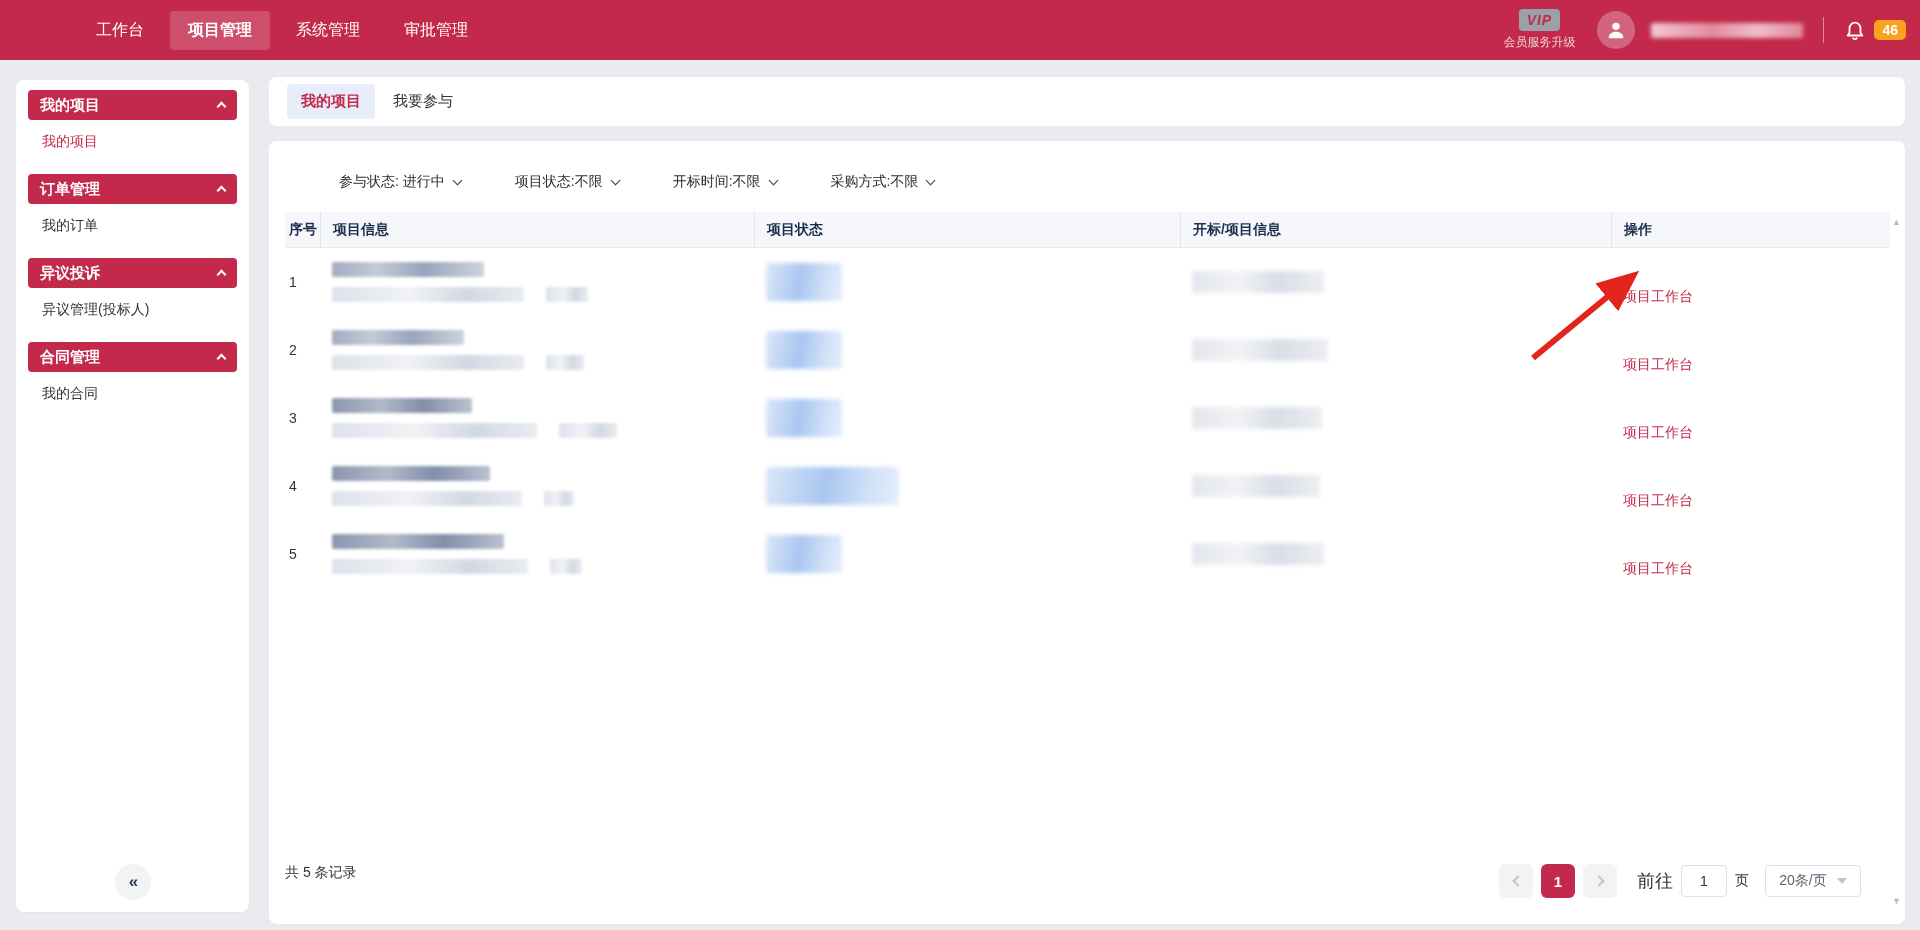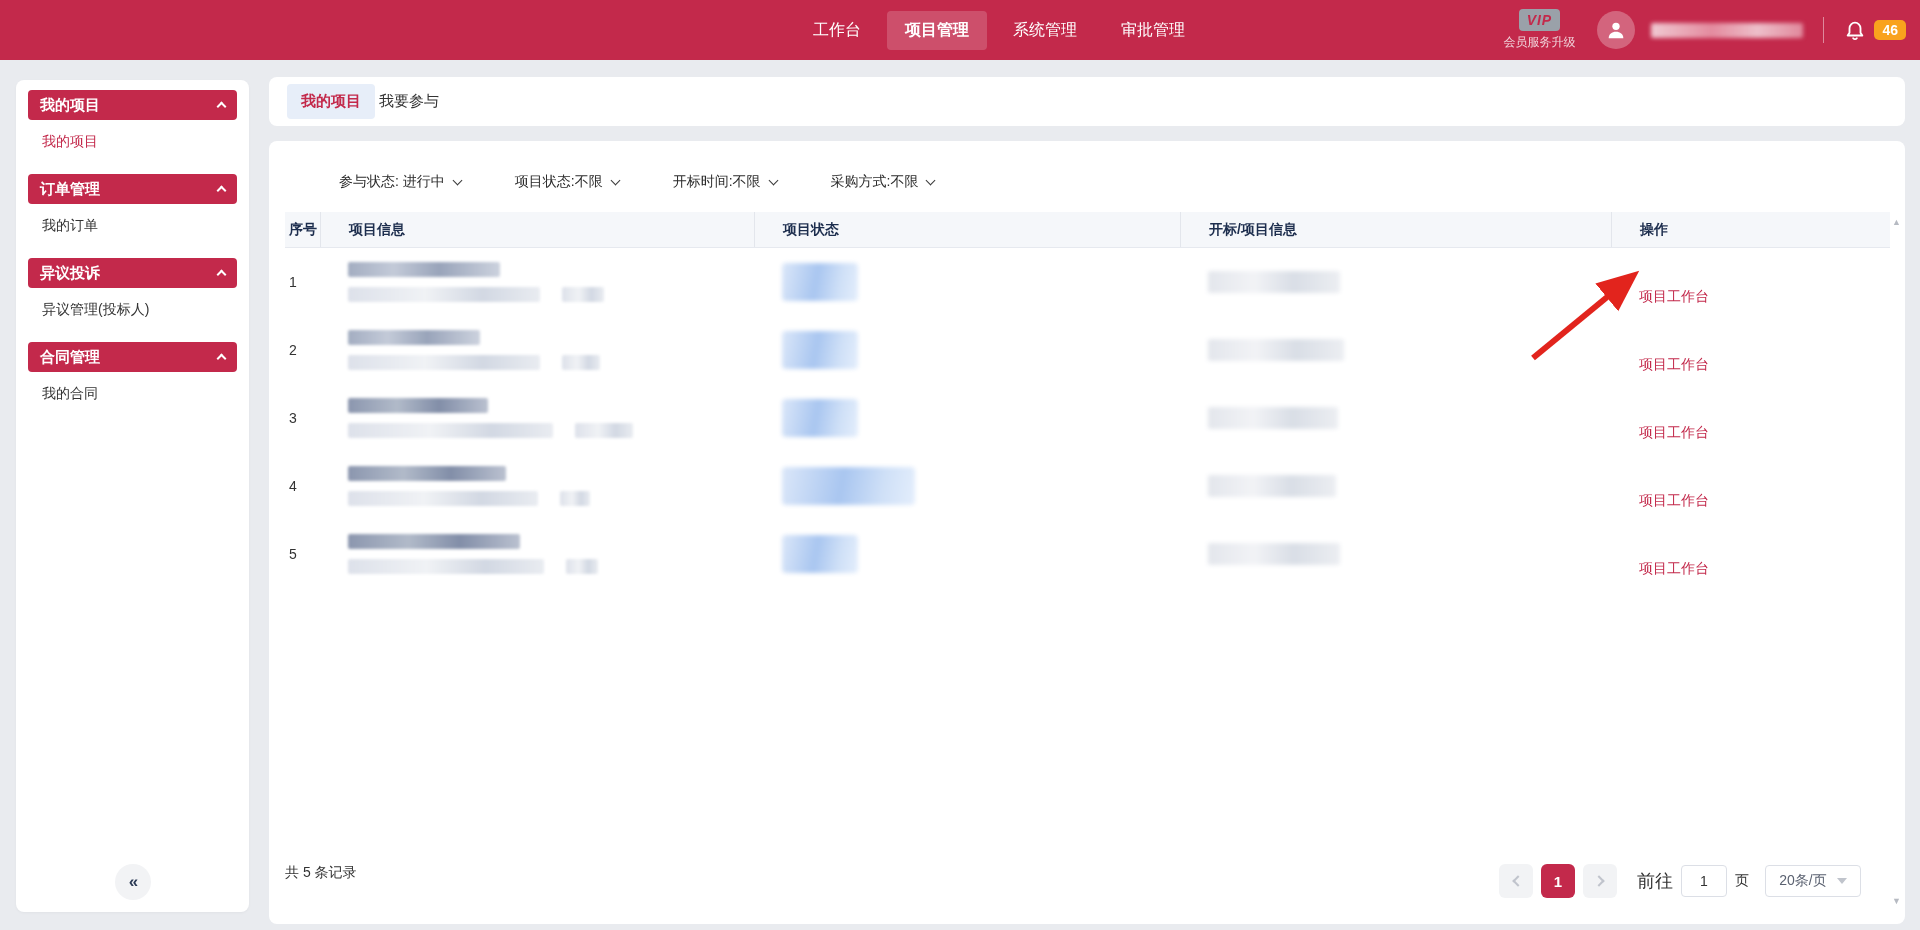--- a/index.html
+++ b/index.html
@@ -8,21 +8,21 @@
     font-family:"Liberation Sans","DejaVu Sans",sans-serif;
     background:#e9ebef;
     position:relative;
     overflow:hidden;
     color:#333;
   }
 
   
   .topbar{
     position:absolute; left:0; top:0; width:1920px; height:60px;
-    background:#c3294b; display:flex; align-items:center; color:#fff; z-index:5;justify-content:center;
+    background:#c3294b; display:flex; align-items:center; color:#fff; z-index:5;
   }
   .topnav{ display:flex; align-items:center; margin-left:78px; gap:8px; }
   .topnav .nav-item{
     font-size:16px; padding:9px 18px; border-radius:4px; cursor:pointer; white-space:nowrap;
   }
   .topnav .nav-item.active{ background:rgba(255,255,255,0.18); font-weight:bold; }
   .topbar-right{ position:absolute; right:14px; top:0; height:60px; display:flex; align-items:center; gap:16px; }
   .vip-block{ display:flex; flex-direction:column; align-items:center; margin-right:6px; cursor:pointer; }
   .vip-badge{
     background:#9aa1a9; color:#c3294b; font-weight:900; font-style:italic;
@@ -73,21 +73,21 @@
   
   .tab-card{
     position:absolute; left:269px; top:77px; width:1636px; height:49px;
     background:#fff; border-radius:8px; display:flex; align-items:center; padding-left:18px;
   }
   .tab{ font-size:15px; color:#333; cursor:pointer; }
   .tab.active{
     background:#e7eef9; color:#c3294b; font-weight:bold;
     padding:8px 14px; border-radius:4px;
   }
-  .tab + .tab{ margin-left:4px; }
+  .tab + .tab{ margin-left:18px; }
 
   
   .main-card{
     position:absolute; left:269px; top:141px; width:1636px; height:783px;
     background:#fff; border-radius:8px;
   }
   .filter-row{
     display:flex; align-items:center; padding:18px 0 0 16px; height:63px;
   }
   .search-box{
@@ -107,21 +107,21 @@
 
   
   .table-wrap{ position:absolute; left:16px; top:71px; width:1605px; }
   .thead, .trow{
     display:grid; grid-template-columns:35px 434px 426px 431px auto; align-items:center;
   }
   .thead{
     height:36px; background:#f5f7fa; font-size:14px; font-weight:bold; color:#1d2e4e;
     border-bottom:1px solid #e6e9ef;
   }
-  .th, .td{ padding-left:28px; position:relative; height:100%; display:flex; align-items:center; }
+  .th, .td{ padding-left:12px; position:relative; height:100%; display:flex; align-items:center; }
   .th-idx,.td-idx{ padding-left:4px; }
   .thead .th:not(:first-child)::before,
   .trow .td:nth-child(n+2)::before{ content:none; }
   .thead .th:not(:first-child){ border-left:1px solid #e3e6ec; }
   .trow{ height:68px; font-size:14px; }
   .td-info{ flex-direction:column; align-items:flex-start !important; justify-content:center; display:flex; gap:10px; }
   .info-l2{ display:flex; gap:22px; align-items:center; }
   .blur-line{ height:15px; border-radius:2px; filter:blur(1.6px); }
   .bl-med{ background:linear-gradient(90deg,#a3adc1,#c3cad8 30%,#99a4ba 60%,#ccd2de); }
   .bl-dark{ background:linear-gradient(90deg,#8b96ae,#b1bac9 35%,#828ea8 65%,#bac1d0); }

